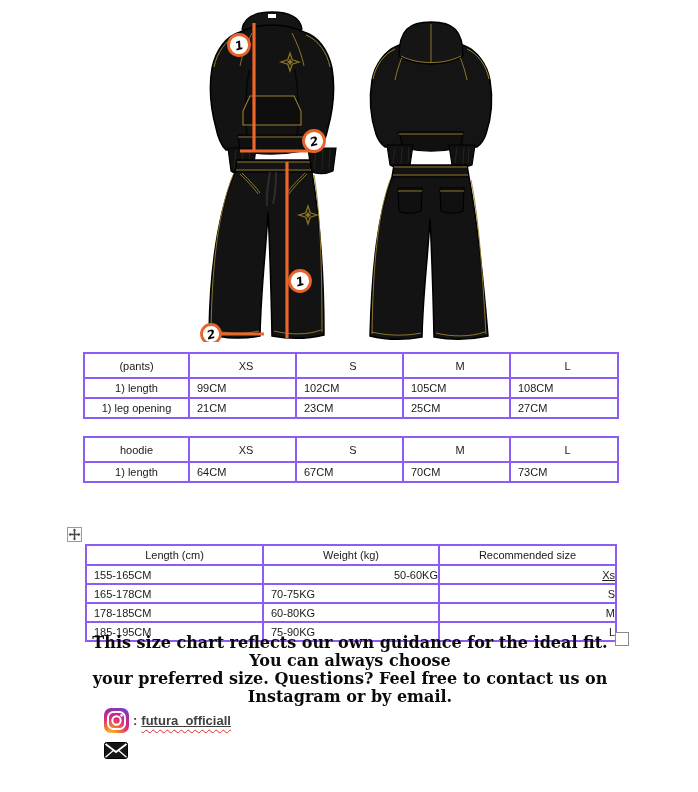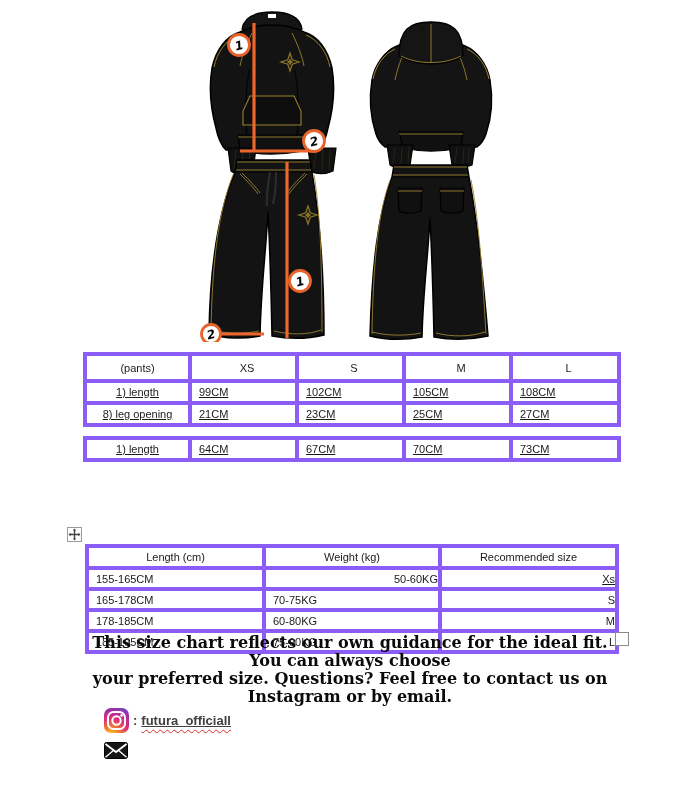--- a/index.html
+++ b/index.html
@@ -3,26 +3,26 @@
 <meta charset="utf-8">
 <style>
   html,body{margin:0;padding:0;background:#fff;}
   #page{position:relative;width:698px;height:792px;background:#ffffff;overflow:hidden;
         font-family:"Liberation Sans",sans-serif;}
   svg{display:block;}
   .abs{position:absolute;}
 
   
   table.tbl{border-collapse:collapse;table-layout:fixed;position:absolute;}
-  table.tbl td{border:4px solid #8b5cf6;font:11px "Liberation Sans",sans-serif;color:#1a1a1a;
+  table.tbl td{border:2px solid #8b5cf6;font:11px "Liberation Sans",sans-serif;color:#1a1a1a;
                padding:0 0 0 7px;vertical-align:middle;overflow:hidden;white-space:nowrap;}
   .hdr td{height:23px;font-weight:bold;text-align:center;padding:0;}
   .ttl{color:#f40f0f;font-weight:normal;font-size:15px;text-align:center;padding:0 !important;}
   .lbl{font-weight:bold;text-align:center;padding:0 !important;}
-  .r19 td{height:18px;text-decoration:underline;}
+  .r19 td{height:18px;}
   .sg td{height:17px;}
   .sg .hd{height:18px;font-weight:normal;text-align:center;padding:0;}
   .cb{font-weight:bold;text-align:right;padding:0 !important;}
   .ul{text-decoration:underline;}
   .sq{text-decoration:underline;text-decoration-style:wavy;text-decoration-color:#e02b2b;
       text-underline-offset:3.5px;text-decoration-thickness:1px;}
 
   
   .note{position:absolute;left:79px;top:634px;width:542px;text-align:center;
         font-family:"DejaVu Serif",serif;font-weight:bold;font-size:16px;
@@ -184,38 +184,45 @@
       <td>L</td>
     </tr>
     <tr class="r19">
       <td class="lbl">1) length</td>
       <td>99CM</td>
       <td>102CM</td>
       <td>105CM</td>
       <td>108CM</td>
     </tr>
     <tr class="r19">
-      <td class="lbl">8) leg opening</td>
+      <td class="lbl">1) leg opening</td>
       <td>21CM</td>
       <td>23CM</td>
       <td>25CM</td>
       <td>27CM</td>
     </tr>
   </tbody>
     </table>
 
   <table class="tbl" style="left:83px;top:436px;width:534px;">
     <colgroup>
         <col style="width:105px">
         <col style="width:107px">
         <col style="width:107px">
         <col style="width:107px">
         <col style="width:108px">
       </colgroup>
     <tbody>
+        <tr class="hdr">
+      <td class="ttl">hoodie</td>
+      <td>XS</td>
+      <td>S</td>
+      <td>M</td>
+      <td>L</td>
+    </tr>
     <tr class="r19">
       <td class="lbl">1) length</td>
       <td>64CM</td>
       <td>67CM</td>
       <td>70CM</td>
       <td>73CM</td>
     </tr>
   </tbody>
     </table>
 

